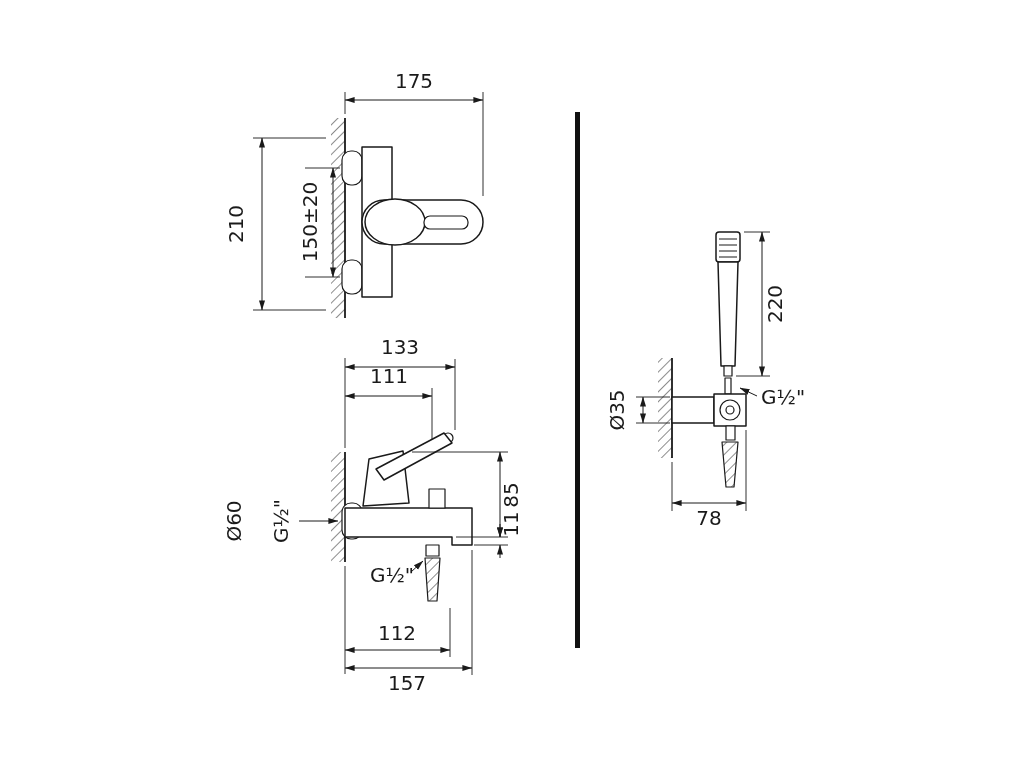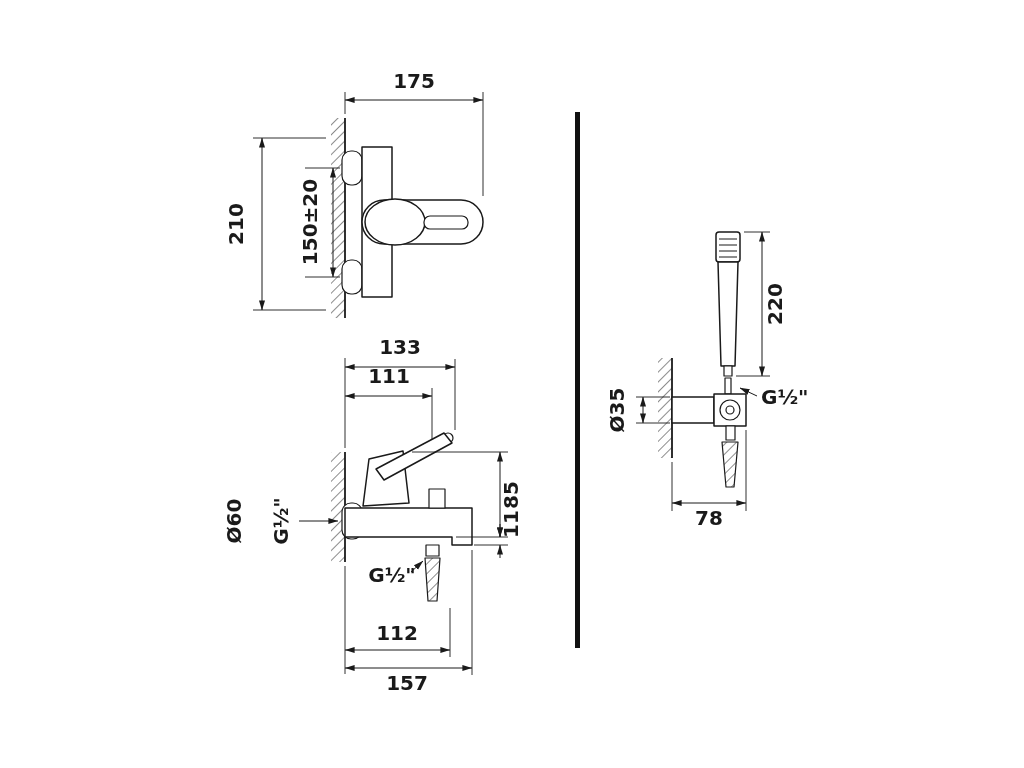--- a/index.html
+++ b/index.html
@@ -1,17 +1,17 @@
 <!DOCTYPE html>
 <html><head>
 <meta charset="utf-8">
 <style>
   html,body{margin:0;padding:0;background:#ffffff;}
   .sheet{position:relative;width:1024px;height:768px;background:#ffffff;overflow:hidden;
-         font-family:"DejaVu Sans", sans-serif;font-weight:bold;}
+         font-family:"DejaVu Sans", sans-serif;}
   svg{position:absolute;left:0;top:0;}
   .part{fill:#ffffff;stroke:#1a1a1a;stroke-width:1.5;stroke-linejoin:round;}
   .part-thin{fill:#ffffff;stroke:#1a1a1a;stroke-width:1.2;stroke-linejoin:round;}
   .wall-line{stroke:#1a1a1a;stroke-width:1.8;}
   .hatch-fill{fill:url(#hatch);stroke:none;}
   .thread{fill:url(#hatch);stroke:#1a1a1a;stroke-width:1.2;stroke-linejoin:round;}
   .dim{stroke:#1a1a1a;stroke-width:1;fill:none;}
   .ext{stroke:#1a1a1a;stroke-width:0.9;fill:none;}
   .dim-text{font-family:"DejaVu Sans", sans-serif;font-size:20px;fill:#1a1a1a;}
   .detail{stroke:#1a1a1a;stroke-width:1;fill:none;}

